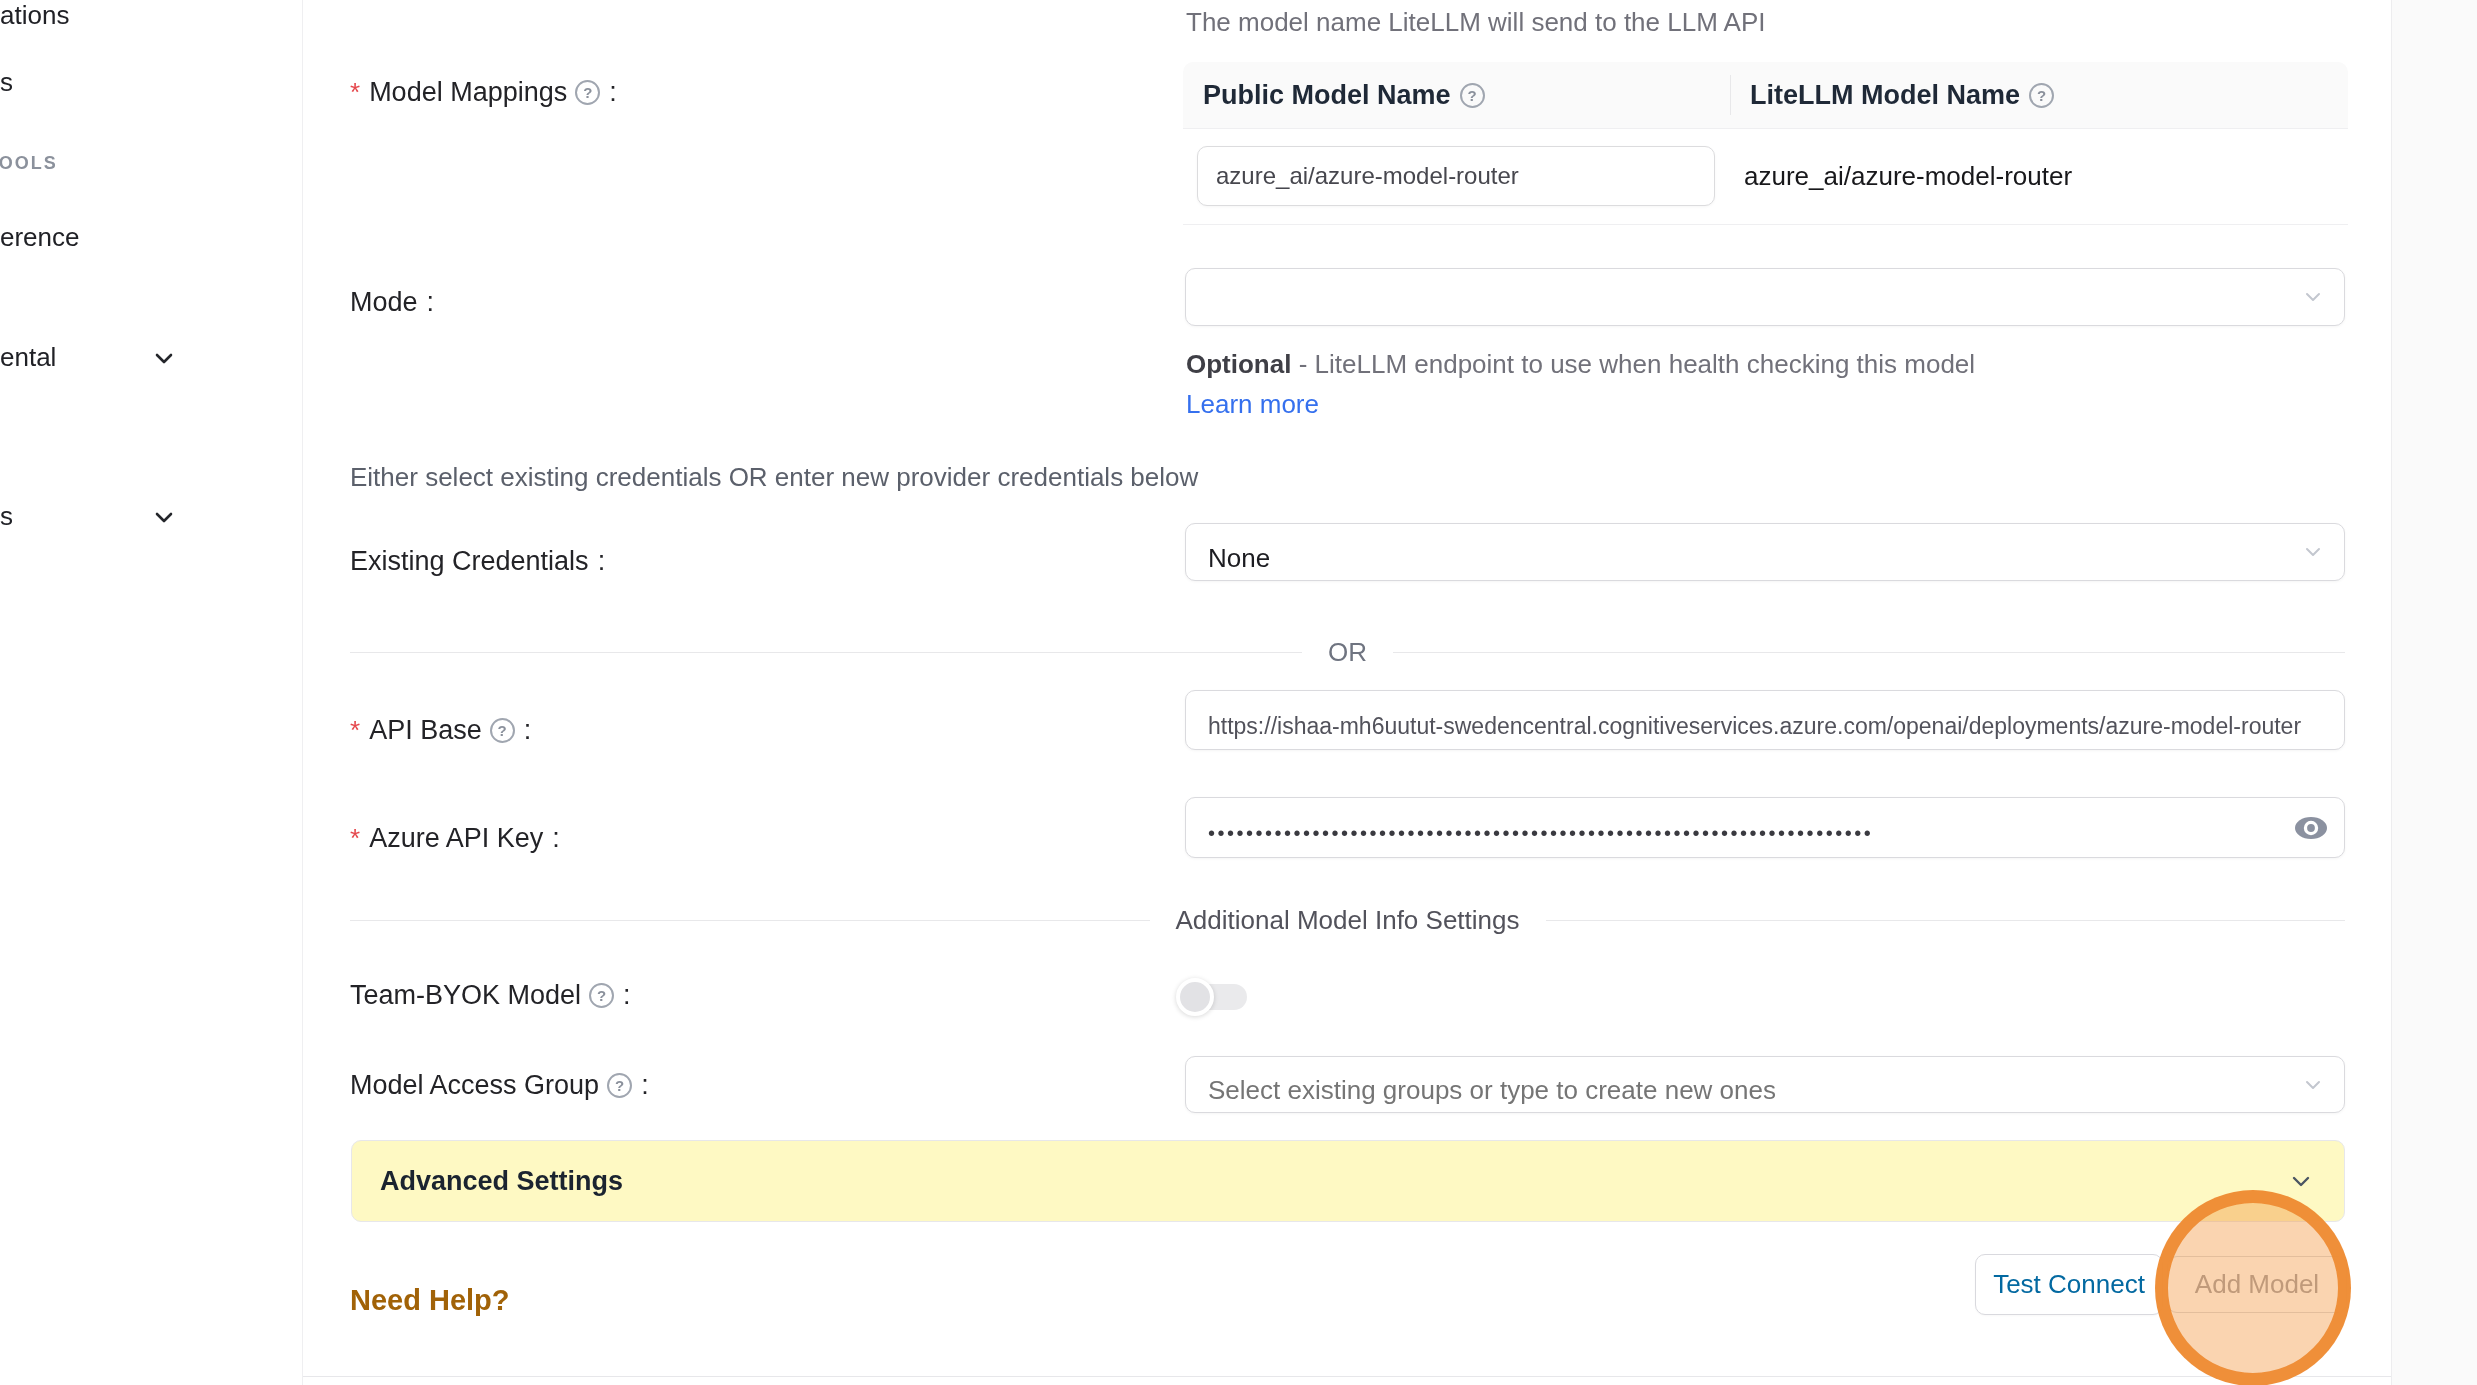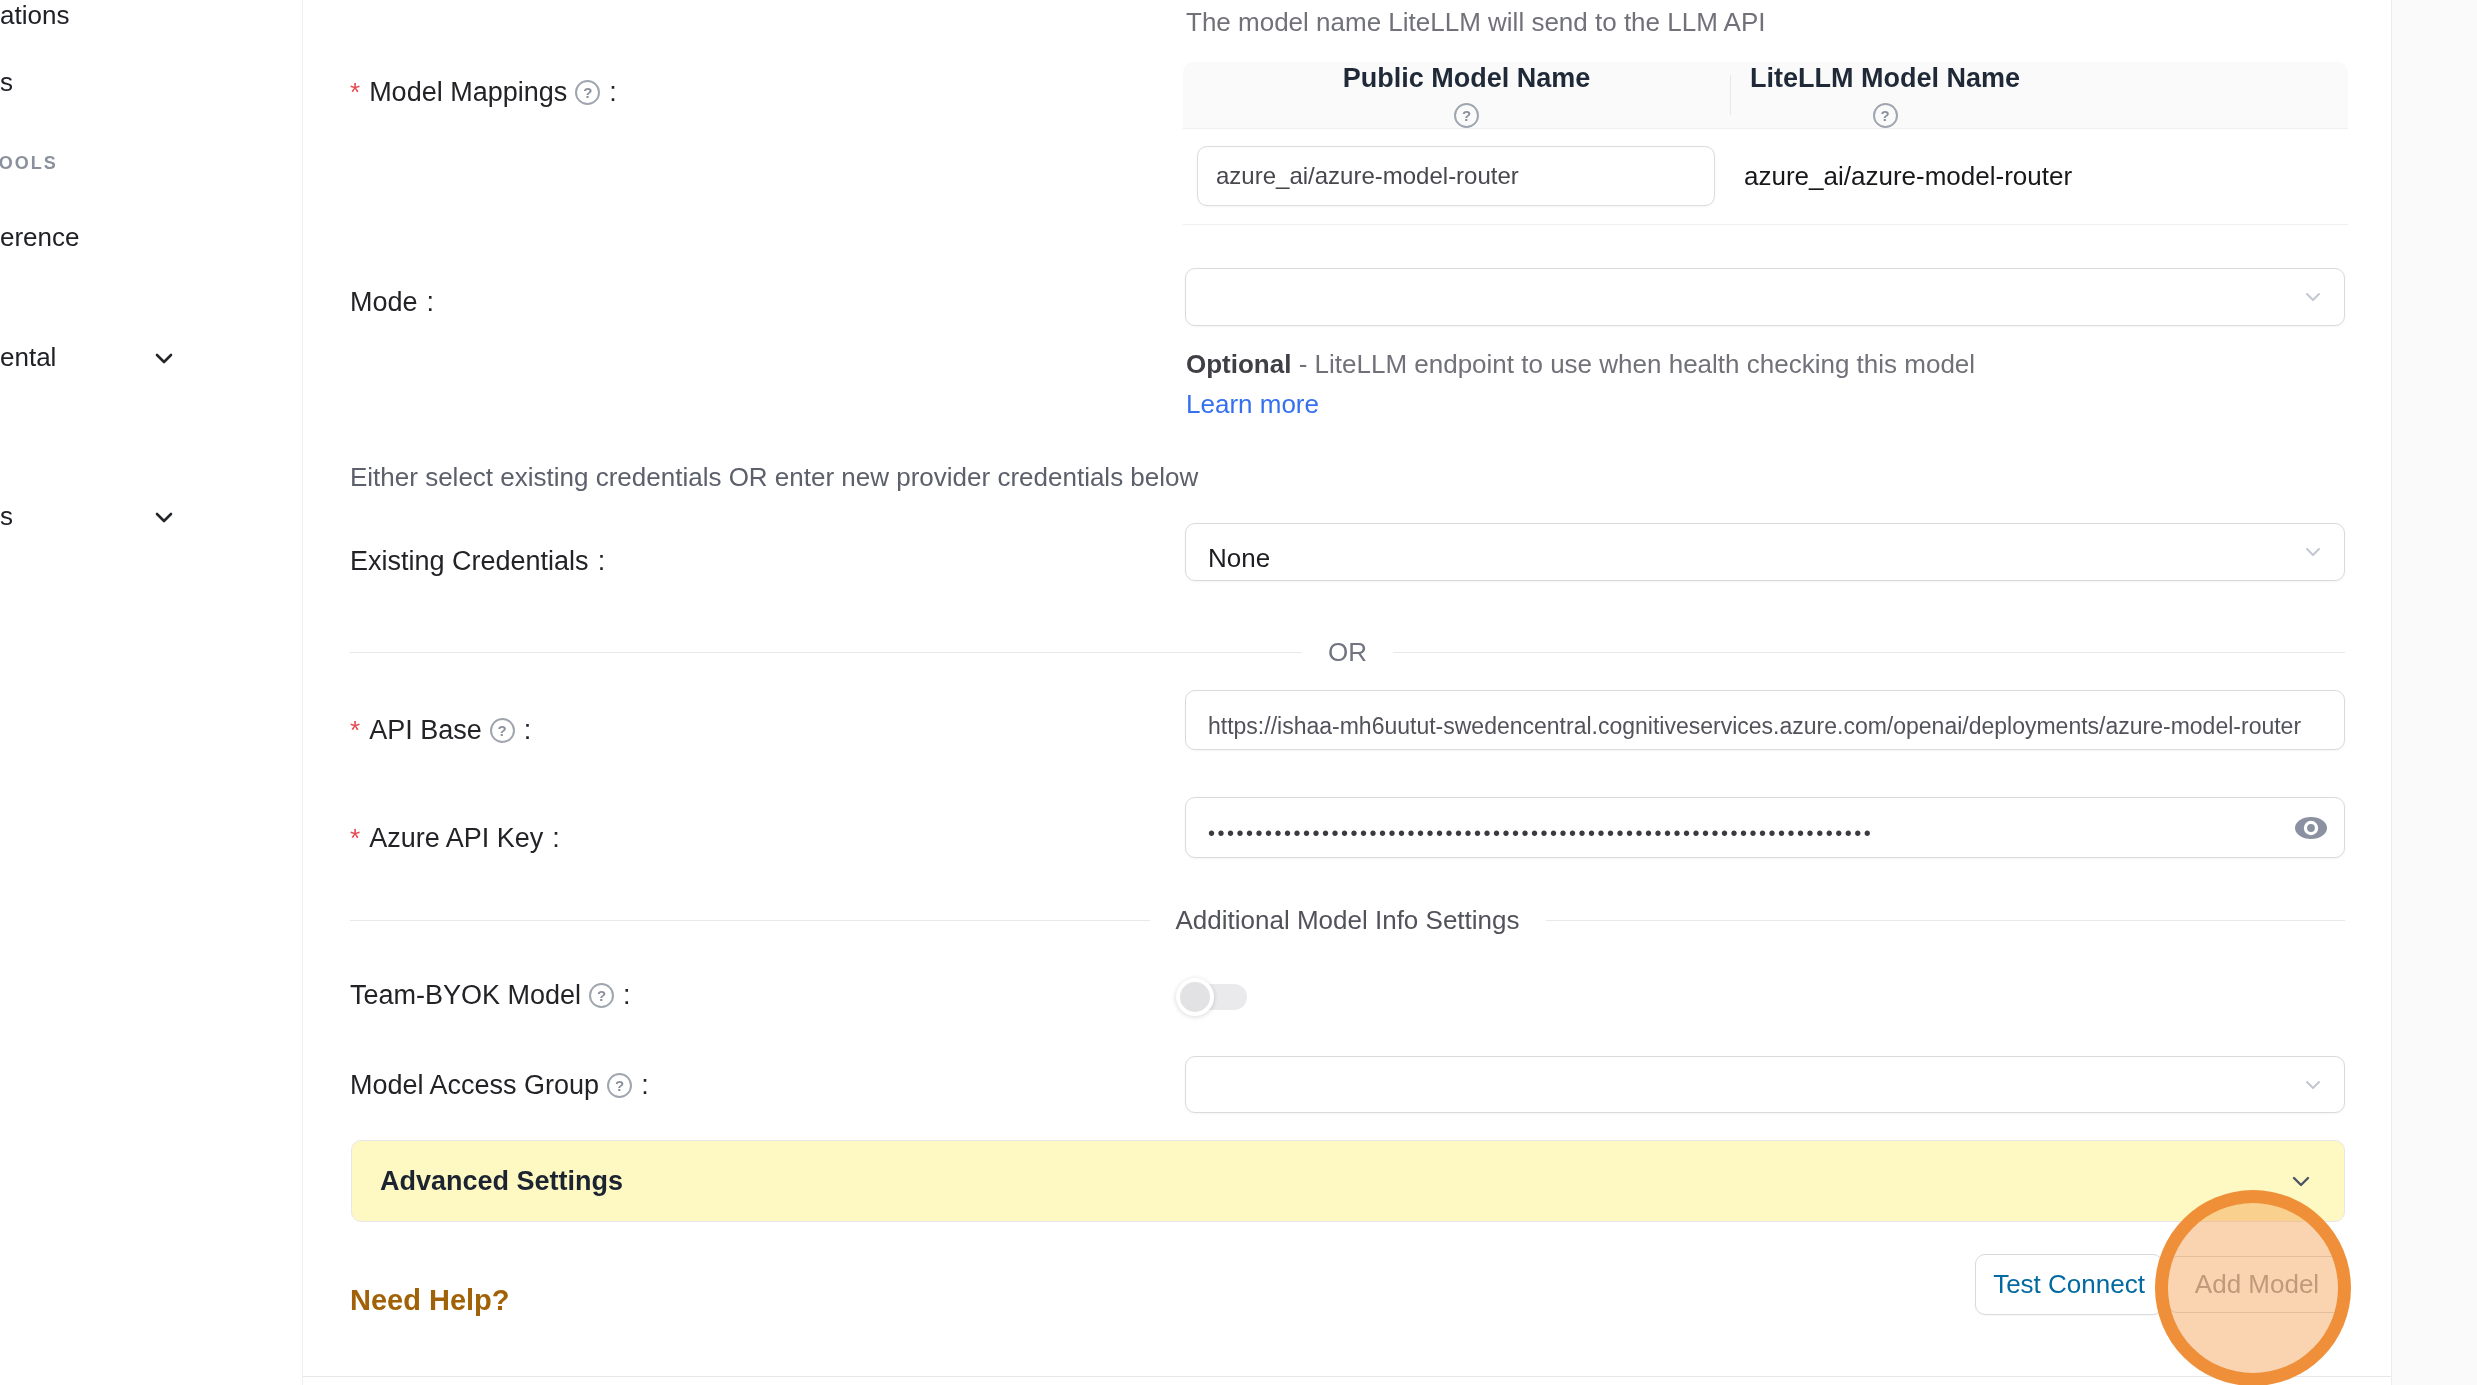--- a/index.html
+++ b/index.html
@@ -33,21 +33,21 @@
     padding:12px 62px 0 22px;font-size:26px;color:#1c1c21;overflow:hidden;white-space:nowrap;}
   .chev{position:absolute;right:18px;top:50%;transform:translateY(-50%);}
 
   input.raw{border:none;outline:none;background:transparent;width:100%;height:100%;
     font-family:"Liberation Sans",sans-serif;padding:0;margin:0;color:#47474e;}
 
   
   .mtable{position:absolute;left:1183px;top:62px;width:1165px;}
   .mhead{height:66px;background:#fafafa;border-radius:10px 10px 0 0;border-bottom:1px solid #efeff1;
     display:flex;align-items:center;position:relative;}
-  .mhead .hc{display:flex;align-items:center;gap:9px;font-size:27px;font-weight:700;color:#1f2937;flex-direction:column;}
+  .mhead .hc{display:flex;align-items:center;gap:9px;font-size:27px;font-weight:700;color:#1f2937;}
   .mhead .hc1{width:547px;padding-left:20px;box-sizing:border-box;}
   .mhead .hc2{padding-left:20px;}
   .hdiv{position:absolute;left:547px;top:13px;width:1px;height:40px;background:#e8e8ea;}
   .mbody{height:95px;position:relative;border-bottom:1px solid #efeff1;background:#fff;}
   .mm-input{position:absolute;left:14px;top:17px;width:518px;height:60px;border:1px solid #dcdcde;
     border-radius:10px;box-sizing:border-box;padding:0 18px;display:flex;align-items:center;
     font-size:24px;box-shadow:0 1px 3px rgba(0,0,0,.04);background:#fff;}
   .mm-val{position:absolute;left:561px;top:0;height:95px;display:flex;align-items:center;
     font-size:26px;color:#18181b;}
 
@@ -215,20 +215,21 @@
 <div class="toggle">
   <div class="knob"></div>
 </div>
 
 <div class="flabel" style="top:1067px;">
   <span>Model Access Group</span>
   <span class="qicon">?</span>
   <span class="colon">:</span>
 </div>
 <div class="select" style="top:1056px;height:57px;">
+  <input class="raw" readonly="" style="font-size: 26px;" placeholder="Select existing groups or type to create new ones">
   <svg class="chev" width="26" height="26" viewBox="0 0 26 26">
       <polyline points="7,10 13,16 19,10" fill="none" stroke="#c3c7cf" stroke-width="2" stroke-linecap="round" stroke-linejoin="round"></polyline>
     </svg>
 </div>
 
 <div class="adv">
   <span class="atitle">Advanced Settings</span>
   <svg width="30" height="30" viewBox="0 0 30 30">
       <polyline points="8,12 15,19 22,12" fill="none" stroke="#4b5563" stroke-width="2.4" stroke-linecap="round" stroke-linejoin="round"></polyline>
     </svg>

